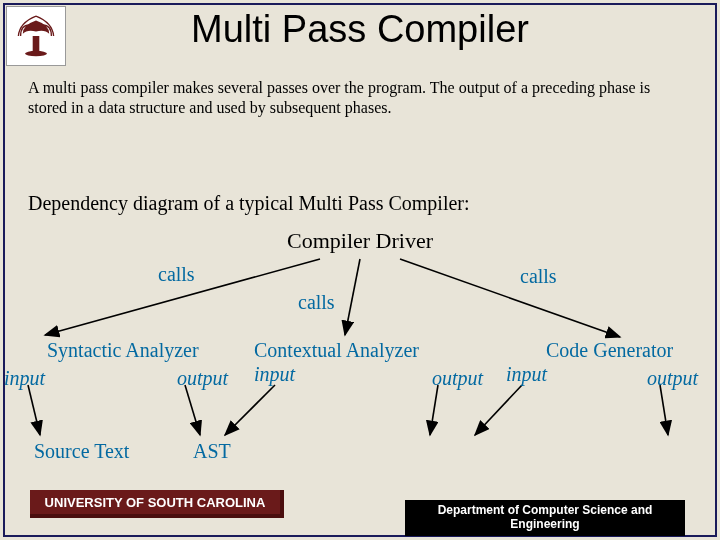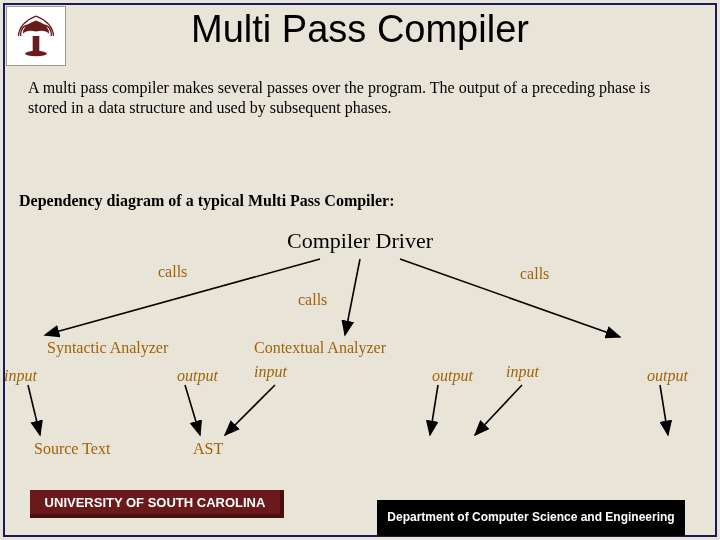--- a/index.html
+++ b/index.html
@@ -44,23 +44,23 @@
     top: 78px;
     left: 28px;
     right: 28px;
     font-size: 16px;
     line-height: 1.25;
     color: #000;
   }
   .subhead {
     position: absolute;
     top: 192px;
-    left: 19px;
-    font-size: 16px;
-    font-weight: bold;
+    left: 28px;
+    font-size: 20px;
+    font-weight: normal;
   }
   .driver {
     position: absolute;
     top: 228px;
     left: 0; right: 0;
     text-align: center;
     font-size: 22px;
   }
   .diagram {
     position: absolute;
@@ -68,22 +68,22 @@
     left: 0; right: 0;
     height: 225px;
   }
   .diagram svg {
     position: absolute;
     top: 0; left: 0;
     width: 720px; height: 225px;
   }
   .lbl {
     position: absolute;
-    font-size: 16px;
-    color: #a16207;
+    font-size: 20px;
+    color: #0369a1;
   }
   .italic { font-style: italic; }
   .footer-left {
     position: absolute;
     left: 30px;
     bottom: 22px;
     width: 254px;
     height: 28px;
     background: #6a1a1a;
     border-bottom: 4px solid #4a0e0e;
@@ -94,21 +94,21 @@
     font-weight: bold;
     display: flex;
     align-items: center;
     justify-content: center;
     z-index: 8;
   }
   .footer-right {
     position: absolute;
     right: 35px;
     bottom: 4px;
-    width: 308px;
+    width: 280px;
     height: 36px;
     background: #000;
     color: #fff;
     font-family: Arial, Helvetica, sans-serif;
     font-size: 12px;
     font-weight: bold;
     text-align: center;
     display: flex;
     align-items: center;
     justify-content: center;
@@ -158,20 +158,21 @@
     <line x1="522" y1="130" x2="475" y2="180" stroke="#000" stroke-width="1.6" marker-end="url(#ah)"></line>
     <line x1="660" y1="130" x2="668" y2="180" stroke="#000" stroke-width="1.6" marker-end="url(#ah)"></line>
   </svg>
 
   <div class="lbl" style="left:158px; top:8px;">calls</div>
   <div class="lbl" style="left:298px; top:36px;">calls</div>
   <div class="lbl" style="left:520px; top:10px;">calls</div>
 
   <div class="lbl" style="left:28px; top:84px;margin-left:19px;">Syntactic Analyzer</div>
   <div class="lbl" style="left:254px; top:84px;">Contextual Analyzer</div>
+  <div class="lbl" style="left:546px; top:84px;">Code Generator</div>
 
   <div class="lbl italic" style="left:4px; top:112px;">input</div>
   <div class="lbl italic" style="left:177px; top:112px;">output</div>
   <div class="lbl italic" style="left:254px; top:108px;">input</div>
   <div class="lbl italic" style="left:432px; top:112px;">output</div>
   <div class="lbl italic" style="left:506px; top:108px;">input</div>
   <div class="lbl italic" style="left:647px; top:112px;">output</div>
 
   <div class="lbl" style="left:2px; top:185px;margin-left:32px;">Source Text</div>
   <div class="lbl" style="left:193px; top:185px;text-align:right;">AST</div>

